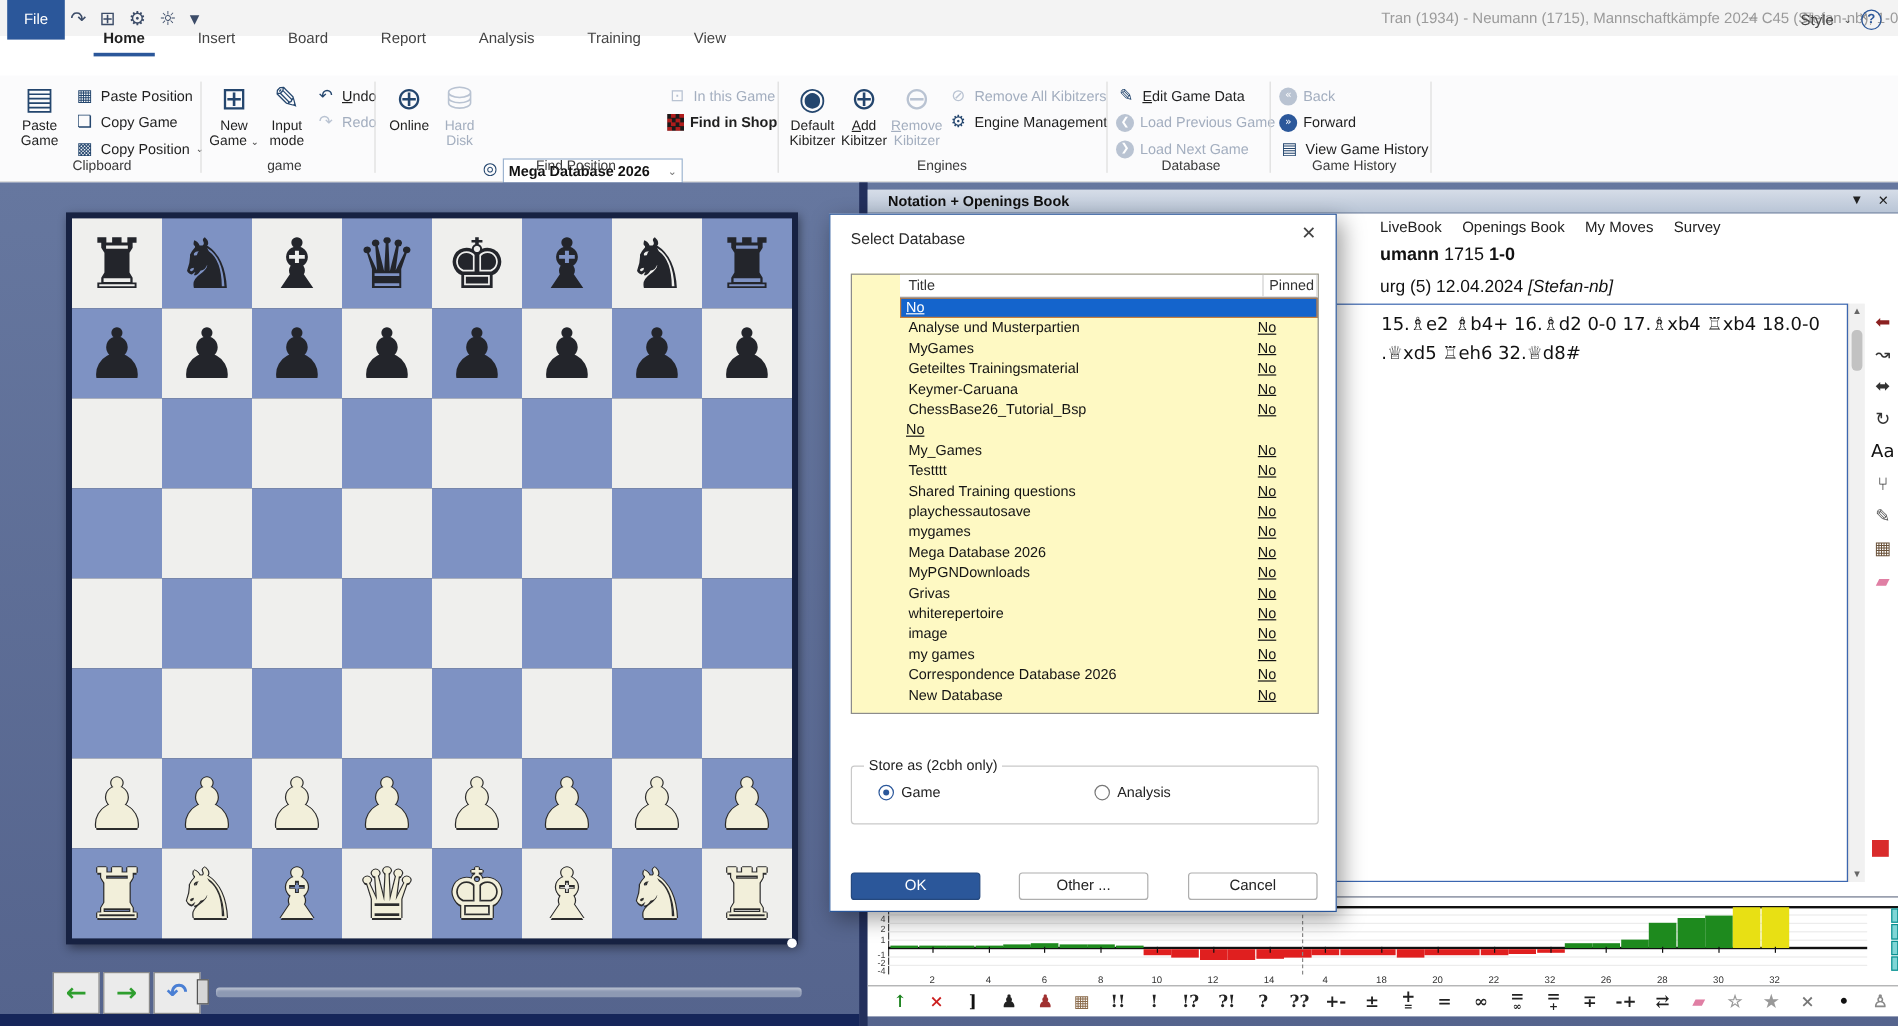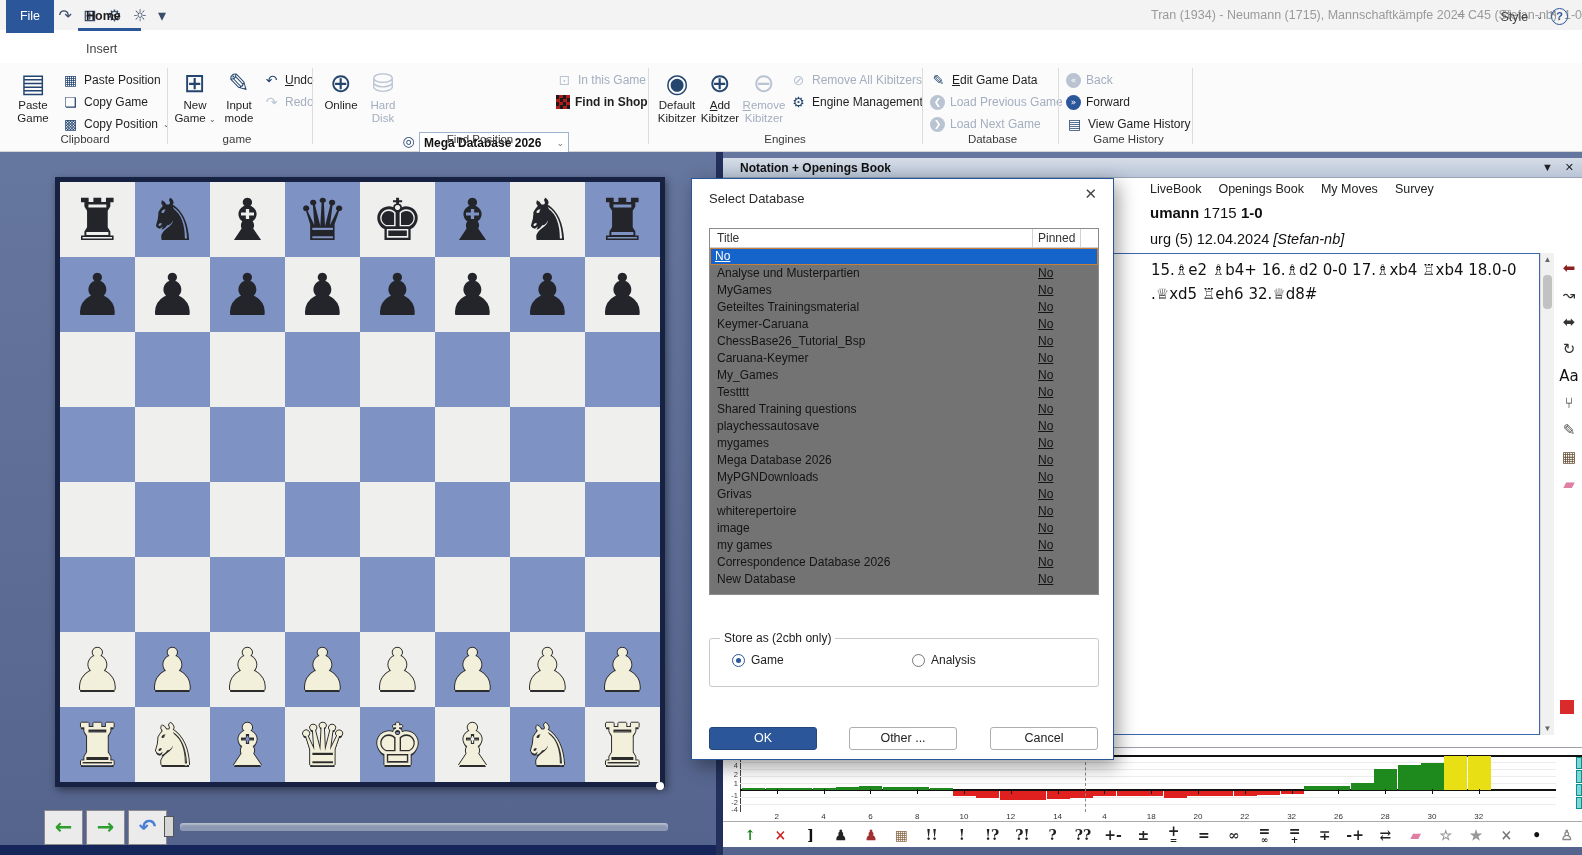--- a/index.html
+++ b/index.html
@@ -14,21 +14,21 @@
     font-family:"DejaVu Sans", sans-serif; font-size:16px; color:#3c4c68; }
   #win-title { left:0; top:0; width:1582px; height:30px; text-align:right; line-height:30px;
     font-size:12.5px; color:#9a9a9a; pointer-events:none; }
   .winbtns { right:6px; top:0; height:30px; display:flex; }
   .winbtn { width:46px; height:30px; text-align:center; line-height:28px; color:#8a8a8a; font-size:13px; }
 
   
   #menubar { left:0; top:30px; width:1582px; height:33px; background:#fff; }
   .file-tab { left:6px; top:0; width:48px; height:33px; background:#2b579a; color:#fff;
     font-size:12.5px; text-align:center; line-height:33px; }
-  .menu-items { left:64px; top:0; height:33px; display:flex;flex-direction:column; }
+  .menu-items { left:64px; top:16px; height:33px; display:flex; }
   .menu-item { padding:0 22px; line-height:33px; font-size:12.5px; color:#444; position:relative; }
   .menu-item.active { color:#1f1f1f; font-weight:bold; }
   .menu-item.active::after { content:""; position:absolute; left:14px; right:14px; bottom:2px;
     height:3px; background:#2b579a; }
   .menu-right { right:14px; top:0; height:33px; display:flex; align-items:center; gap:8px;
     font-size:12.5px; color:#444; }
   .help-circle { width:17px; height:17px; border:1.5px solid #2b579a; border-radius:50%;
     color:#2b579a; font-size:11px; text-align:center; line-height:14px; font-weight:bold; }
 
   
@@ -107,21 +107,21 @@
   #ntools { left:1556px; top:253px; width:26px; height:482px; background:#fff; display:flex;
     flex-direction:column; align-items:center; padding-top:6px; gap:9px;
     font-family:"DejaVu Sans", sans-serif; font-size:15px; color:#333; }
   #np-divider { left:723px; top:747px; width:859px; height:1px; background:#9aa0a6; }
 
   
   #dialog { left:691px; top:178px; width:423px; height:582px; background:#fff;
     border:1.5px solid #2a5699; box-shadow:4px 6px 18px rgba(0,0,0,.4); }
   #dlg-title { left:17px; top:12px; font-size:13px; color:#2a2a2a; position:absolute; }
   #dlg-close { right:16px; top:6px; position:absolute; font-size:15px; color:#444; }
-  #dlg-list { position:absolute; left:17px; top:49px; width:390px; height:367px; border:1px solid #8c8c8c; background:#737373; }
+  #dlg-list { position:absolute; left:17px; top:49px; width:390px; height:367px; border:1px solid #8c8c8c; background:#fef9c3;padding-left:40px; }
   #dlg-list-hdr { height:19px; border-bottom:1px solid #d0d0d0; display:flex; font-size:12px; color:#333; background:#fff; }
   #dlg-list-hdr .c1 { width:323px; padding:2px 0 0 7px; border-right:1px solid #d0d0d0; }
   #dlg-list-hdr .c2 { width:48px; padding:2px 0 0 5px; border-right:1px solid #d0d0d0; }
   .dbrow { height:17px; display:flex; font-size:12px; color:#141414; }
   .dbrow .c1 { width:323px; padding:1px 0 0 7px; overflow:hidden; white-space:nowrap; }
   .dbrow .c2 { width:60px; padding:1px 0 0 5px;text-decoration:underline; }
   .dbrow.selected { background:#1464cc; color:#fff; outline:1.5px solid #c77f3c; outline-offset:-1.5px; }
   #store-group { position:absolute; left:17px; top:452px; width:390px; height:56px;
     border:1px solid #c9c9c9; border-radius:3px; }
   #store-group legend { font-size:12px; color:#222; margin-left:10px; padding:0 4px; }
@@ -617,21 +617,20 @@
             <span class="c1">Keymer-Caruana</span>
             <span class="c2">No</span>
           </div>
 
           <div class="dbrow">
             <span class="c1">ChessBase26_Tutorial_Bsp</span>
             <span class="c2">No</span>
           </div>
 
           <div class="dbrow">
-            <span class="c1">Caruana-Keymer</span>
             <span class="c2">No</span>
           </div>
 
           <div class="dbrow">
             <span class="c1">My_Games</span>
             <span class="c2">No</span>
           </div>
 
           <div class="dbrow">
             <span class="c1">Testttt</span>

